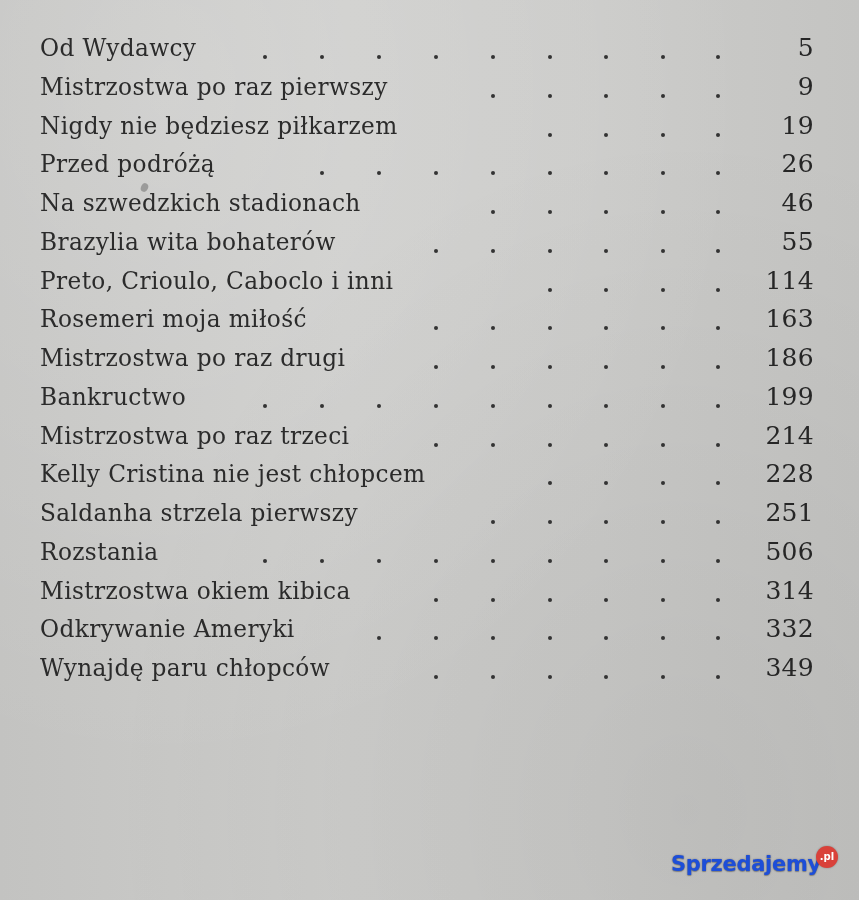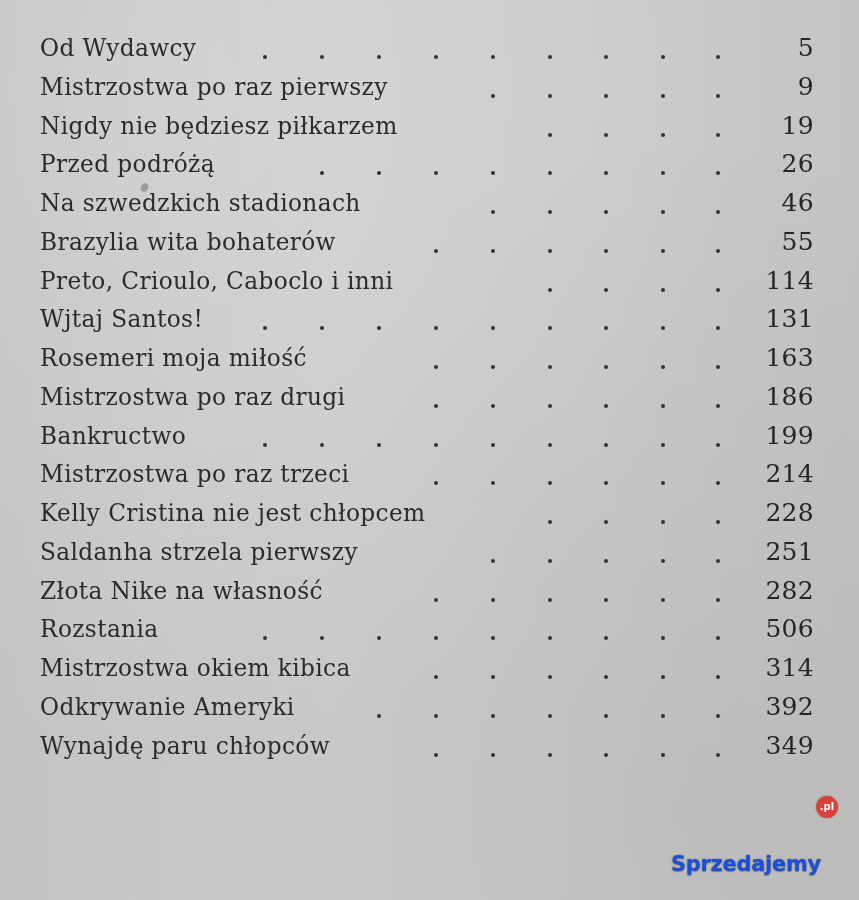--- a/index.html
+++ b/index.html
@@ -79,21 +79,21 @@
       font-family: "DejaVu Sans", "Liberation Sans", sans-serif;
       font-weight: bold;
       font-size: 21px;
       color: #1d4ed8;
       letter-spacing: -0.3px;
       text-shadow: 0 0 2px rgba(0,0,0,0.35), 0 1px 1px rgba(0,0,0,0.25);
     }
     .watermark-badge {
       position: absolute;
       left: 816px;
-      top: 796px;
+      top: 846px;
       width: 22px;
       height: 22px;
       border-radius: 50%;
       background: #d9413a;
       color: #ffffff;
       font-family: "DejaVu Sans", "Liberation Sans", sans-serif;
       font-weight: bold;
       font-size: 10px;
       line-height: 22px;
       text-align: center;
@@ -194,131 +194,104 @@
     <span class="toc-title">Preto, Crioulo, Caboclo i inni</span>
     <div class="toc-dots">
           <span class="dot" style="left: 508px;"></span>
           <span class="dot" style="left: 564px;"></span>
           <span class="dot" style="left: 621px;"></span>
           <span class="dot" style="left: 676px;"></span>
         </div>
     <span class="toc-page">114</span>
   </div>
       <div class="toc-row">
-    <span class="toc-title">Wjtaj Santos!</span>
+    <span class="toc-title">Rosemeri moja miłość</span>
+    <div class="toc-dots">
+          <span class="dot" style="left: 394px;"></span>
+          <span class="dot" style="left: 451px;"></span>
+          <span class="dot" style="left: 508px;"></span>
+          <span class="dot" style="left: 564px;"></span>
+          <span class="dot" style="left: 621px;"></span>
+          <span class="dot" style="left: 676px;"></span>
+        </div>
+    <span class="toc-page">163</span>
+  </div>
+      <div class="toc-row">
+    <span class="toc-title">Mistrzostwa po raz drugi</span>
+    <div class="toc-dots">
+          <span class="dot" style="left: 394px;"></span>
+          <span class="dot" style="left: 451px;"></span>
+          <span class="dot" style="left: 508px;"></span>
+          <span class="dot" style="left: 564px;"></span>
+          <span class="dot" style="left: 621px;"></span>
+          <span class="dot" style="left: 676px;"></span>
+        </div>
+    <span class="toc-page">186</span>
+  </div>
+      <div class="toc-row">
+    <span class="toc-title">Bankructwo</span>
     <div class="toc-dots">
           <span class="dot" style="left: 223px;"></span>
           <span class="dot" style="left: 280px;"></span>
           <span class="dot" style="left: 337px;"></span>
           <span class="dot" style="left: 394px;"></span>
           <span class="dot" style="left: 451px;"></span>
           <span class="dot" style="left: 508px;"></span>
           <span class="dot" style="left: 564px;"></span>
           <span class="dot" style="left: 621px;"></span>
           <span class="dot" style="left: 676px;"></span>
         </div>
-    <span class="toc-page">131</span>
-  </div>
-      <div class="toc-row">
-    <span class="toc-title">Rosemeri moja miłość</span>
-    <div class="toc-dots">
-          <span class="dot" style="left: 394px;"></span>
-          <span class="dot" style="left: 451px;"></span>
-          <span class="dot" style="left: 508px;"></span>
-          <span class="dot" style="left: 564px;"></span>
-          <span class="dot" style="left: 621px;"></span>
-          <span class="dot" style="left: 676px;"></span>
-        </div>
-    <span class="toc-page">163</span>
-  </div>
-      <div class="toc-row">
-    <span class="toc-title">Mistrzostwa po raz drugi</span>
-    <div class="toc-dots">
-          <span class="dot" style="left: 394px;"></span>
-          <span class="dot" style="left: 451px;"></span>
-          <span class="dot" style="left: 508px;"></span>
-          <span class="dot" style="left: 564px;"></span>
-          <span class="dot" style="left: 621px;"></span>
-          <span class="dot" style="left: 676px;"></span>
-        </div>
-    <span class="toc-page">186</span>
-  </div>
-      <div class="toc-row">
-    <span class="toc-title">Bankructwo</span>
+    <span class="toc-page">199</span>
+  </div>
+      <div class="toc-row">
+    <span class="toc-title">Mistrzostwa po raz trzeci</span>
+    <div class="toc-dots">
+          <span class="dot" style="left: 394px;"></span>
+          <span class="dot" style="left: 451px;"></span>
+          <span class="dot" style="left: 508px;"></span>
+          <span class="dot" style="left: 564px;"></span>
+          <span class="dot" style="left: 621px;"></span>
+          <span class="dot" style="left: 676px;"></span>
+        </div>
+    <span class="toc-page">214</span>
+  </div>
+      <div class="toc-row">
+    <span class="toc-title">Kelly Cristina nie jest chłopcem</span>
+    <div class="toc-dots">
+          <span class="dot" style="left: 508px;"></span>
+          <span class="dot" style="left: 564px;"></span>
+          <span class="dot" style="left: 621px;"></span>
+          <span class="dot" style="left: 676px;"></span>
+        </div>
+    <span class="toc-page">228</span>
+  </div>
+      <div class="toc-row">
+    <span class="toc-title">Saldanha strzela pierwszy</span>
+    <div class="toc-dots">
+          <span class="dot" style="left: 451px;"></span>
+          <span class="dot" style="left: 508px;"></span>
+          <span class="dot" style="left: 564px;"></span>
+          <span class="dot" style="left: 621px;"></span>
+          <span class="dot" style="left: 676px;"></span>
+        </div>
+    <span class="toc-page">251</span>
+  </div>
+      <div class="toc-row">
+    <span class="toc-title">Rozstania</span>
     <div class="toc-dots">
           <span class="dot" style="left: 223px;"></span>
           <span class="dot" style="left: 280px;"></span>
           <span class="dot" style="left: 337px;"></span>
           <span class="dot" style="left: 394px;"></span>
           <span class="dot" style="left: 451px;"></span>
           <span class="dot" style="left: 508px;"></span>
           <span class="dot" style="left: 564px;"></span>
           <span class="dot" style="left: 621px;"></span>
           <span class="dot" style="left: 676px;"></span>
         </div>
-    <span class="toc-page">199</span>
-  </div>
-      <div class="toc-row">
-    <span class="toc-title">Mistrzostwa po raz trzeci</span>
-    <div class="toc-dots">
-          <span class="dot" style="left: 394px;"></span>
-          <span class="dot" style="left: 451px;"></span>
-          <span class="dot" style="left: 508px;"></span>
-          <span class="dot" style="left: 564px;"></span>
-          <span class="dot" style="left: 621px;"></span>
-          <span class="dot" style="left: 676px;"></span>
-        </div>
-    <span class="toc-page">214</span>
-  </div>
-      <div class="toc-row">
-    <span class="toc-title">Kelly Cristina nie jest chłopcem</span>
-    <div class="toc-dots">
-          <span class="dot" style="left: 508px;"></span>
-          <span class="dot" style="left: 564px;"></span>
-          <span class="dot" style="left: 621px;"></span>
-          <span class="dot" style="left: 676px;"></span>
-        </div>
-    <span class="toc-page">228</span>
-  </div>
-      <div class="toc-row">
-    <span class="toc-title">Saldanha strzela pierwszy</span>
-    <div class="toc-dots">
-          <span class="dot" style="left: 451px;"></span>
-          <span class="dot" style="left: 508px;"></span>
-          <span class="dot" style="left: 564px;"></span>
-          <span class="dot" style="left: 621px;"></span>
-          <span class="dot" style="left: 676px;"></span>
-        </div>
-    <span class="toc-page">251</span>
-  </div>
-      <div class="toc-row">
-    <span class="toc-title">Złota Nike na własność</span>
-    <div class="toc-dots">
-          <span class="dot" style="left: 394px;"></span>
-          <span class="dot" style="left: 451px;"></span>
-          <span class="dot" style="left: 508px;"></span>
-          <span class="dot" style="left: 564px;"></span>
-          <span class="dot" style="left: 621px;"></span>
-          <span class="dot" style="left: 676px;"></span>
-        </div>
-    <span class="toc-page">282</span>
-  </div>
-      <div class="toc-row">
-    <span class="toc-title">Rozstania</span>
-    <div class="toc-dots">
-          <span class="dot" style="left: 223px;"></span>
-          <span class="dot" style="left: 280px;"></span>
-          <span class="dot" style="left: 337px;"></span>
-          <span class="dot" style="left: 394px;"></span>
-          <span class="dot" style="left: 451px;"></span>
-          <span class="dot" style="left: 508px;"></span>
-          <span class="dot" style="left: 564px;"></span>
-          <span class="dot" style="left: 621px;"></span>
-          <span class="dot" style="left: 676px;"></span>
-        </div>
     <span class="toc-page">506</span>
   </div>
       <div class="toc-row">
     <span class="toc-title">Mistrzostwa okiem kibica</span>
     <div class="toc-dots">
           <span class="dot" style="left: 394px;"></span>
           <span class="dot" style="left: 451px;"></span>
           <span class="dot" style="left: 508px;"></span>
           <span class="dot" style="left: 564px;"></span>
           <span class="dot" style="left: 621px;"></span>
@@ -330,21 +303,21 @@
     <span class="toc-title">Odkrywanie Ameryki</span>
     <div class="toc-dots">
           <span class="dot" style="left: 337px;"></span>
           <span class="dot" style="left: 394px;"></span>
           <span class="dot" style="left: 451px;"></span>
           <span class="dot" style="left: 508px;"></span>
           <span class="dot" style="left: 564px;"></span>
           <span class="dot" style="left: 621px;"></span>
           <span class="dot" style="left: 676px;"></span>
         </div>
-    <span class="toc-page">392</span>
+    <span class="toc-page">332</span>
   </div>
       <div class="toc-row">
     <span class="toc-title">Wynajdę paru chłopców</span>
     <div class="toc-dots">
           <span class="dot" style="left: 394px;"></span>
           <span class="dot" style="left: 451px;"></span>
           <span class="dot" style="left: 508px;"></span>
           <span class="dot" style="left: 564px;"></span>
           <span class="dot" style="left: 621px;"></span>
           <span class="dot" style="left: 676px;"></span>

